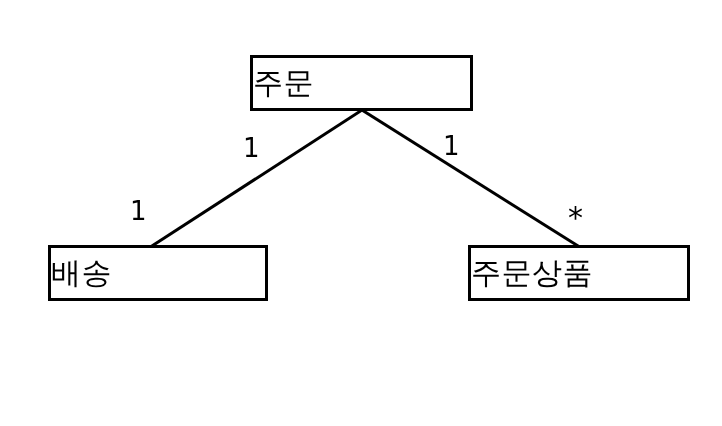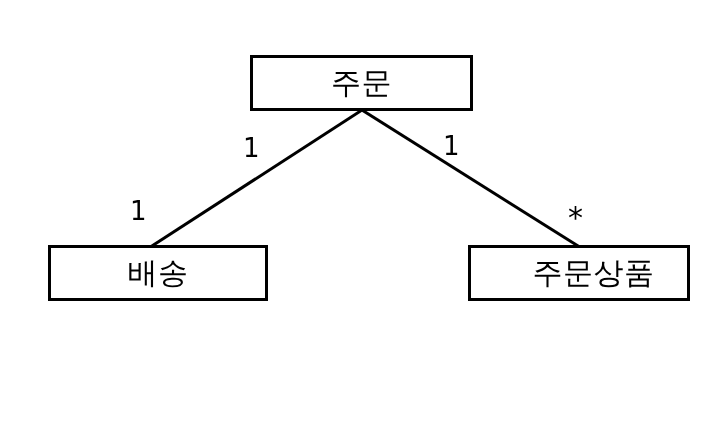--- a/index.html
+++ b/index.html
@@ -26,21 +26,21 @@
     height: 426px;
     pointer-events: none;
   }
   .entity-box {
     position: absolute;
     box-sizing: border-box;
     background: #ffffff;
     border: 3px solid #000000;
     display: flex;
     align-items: center;
-    justify-content: center;
+    justify-content: flex-start;
     z-index: 2;
   }
   .entity-label {
     font-family: "DejaVu Sans", sans-serif;
     font-size: 30px;
     line-height: 1;
     color: #000000;
     white-space: nowrap;
     letter-spacing: 0.5px;
   }
@@ -68,21 +68,21 @@
   </svg>
 
   <div class="entity-box" style="left:250px; top:55px; width:223px; height:56px;">
     <span class="entity-label">주문</span>
   </div>
 
   <div class="entity-box" style="left:48px; top:245px; width:220px; height:56px;">
     <span class="entity-label">배송</span>
   </div>
 
-  <div class="entity-box" style="left:468px; top:245px; width:222px; height:56px;padding-left:29px;">
+  <div class="entity-box" style="left:468px; top:245px; width:222px; height:56px;">
     <span class="entity-label">주문상품</span>
   </div>
 
   <span class="mult-label" style="left:243px; top:135px;">1</span>
 
   <span class="mult-label" style="left:130px; top:198px;">1</span>
 
   <span class="mult-label" style="left:443px; top:133px;">1</span>
 
   <span class="mult-label star" style="left:568px; top:203px;">*</span>

